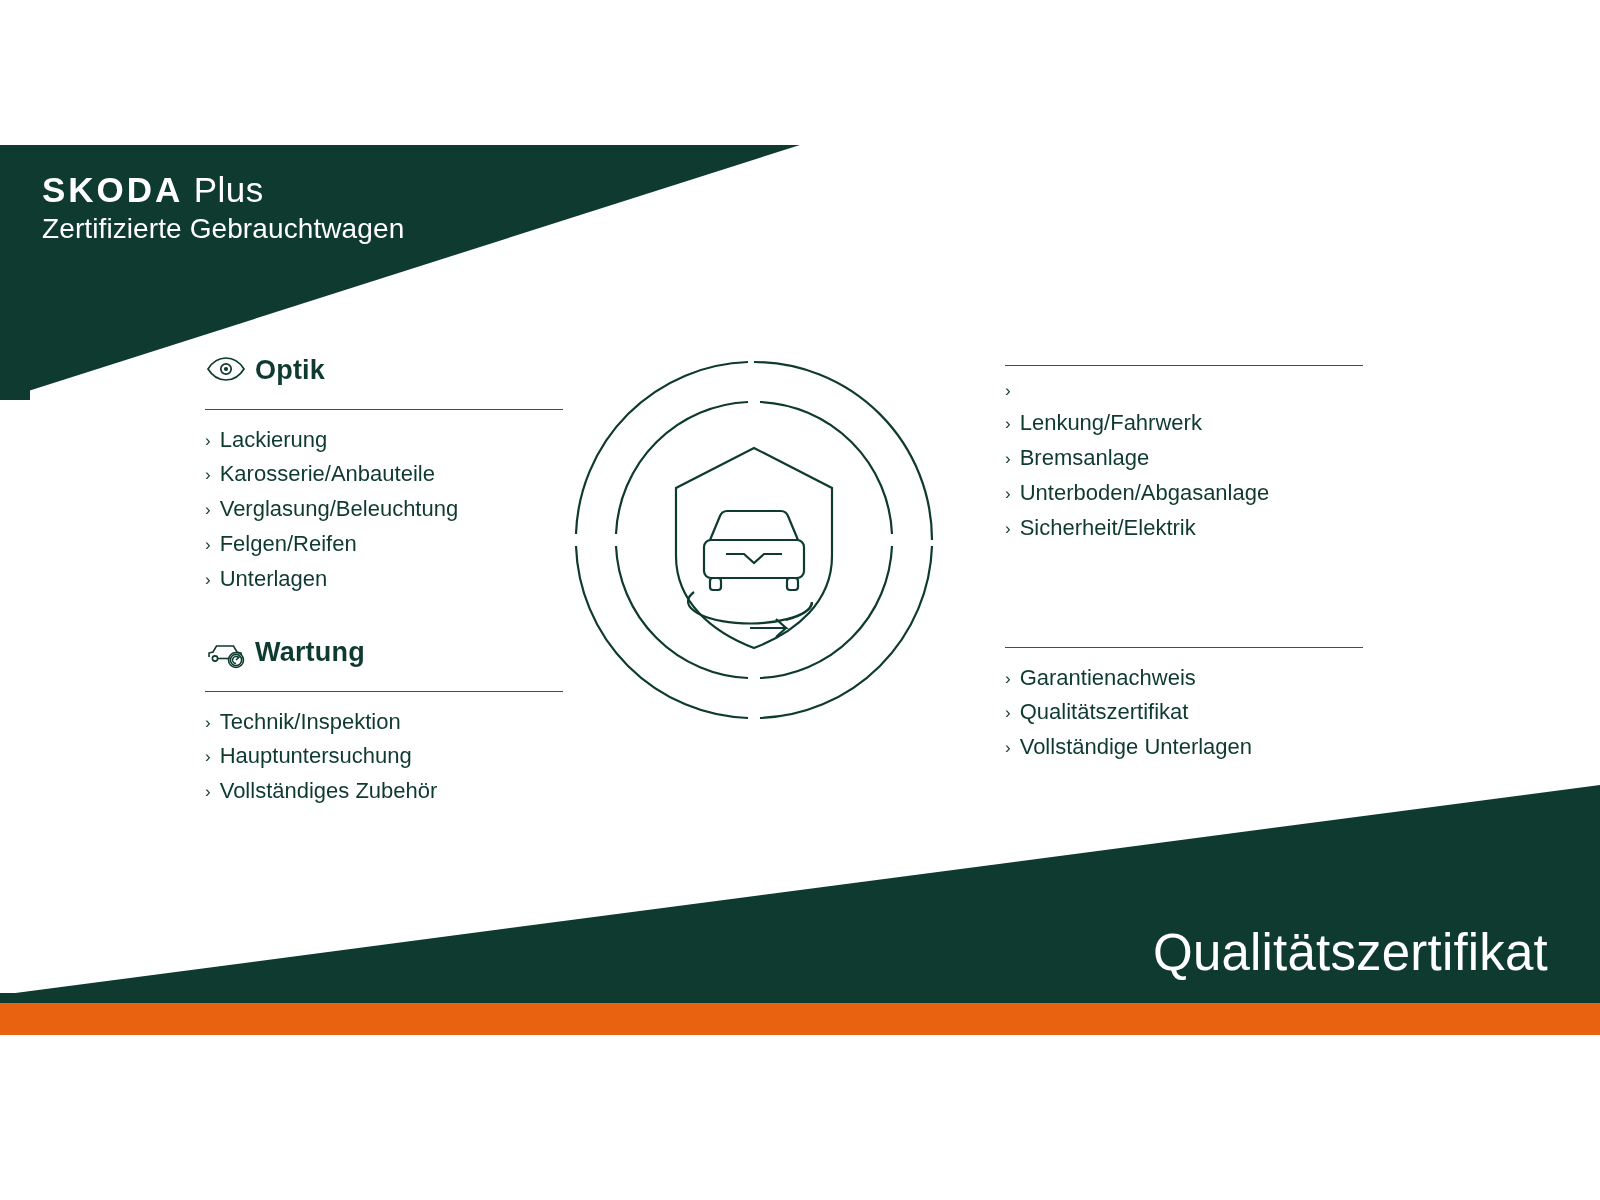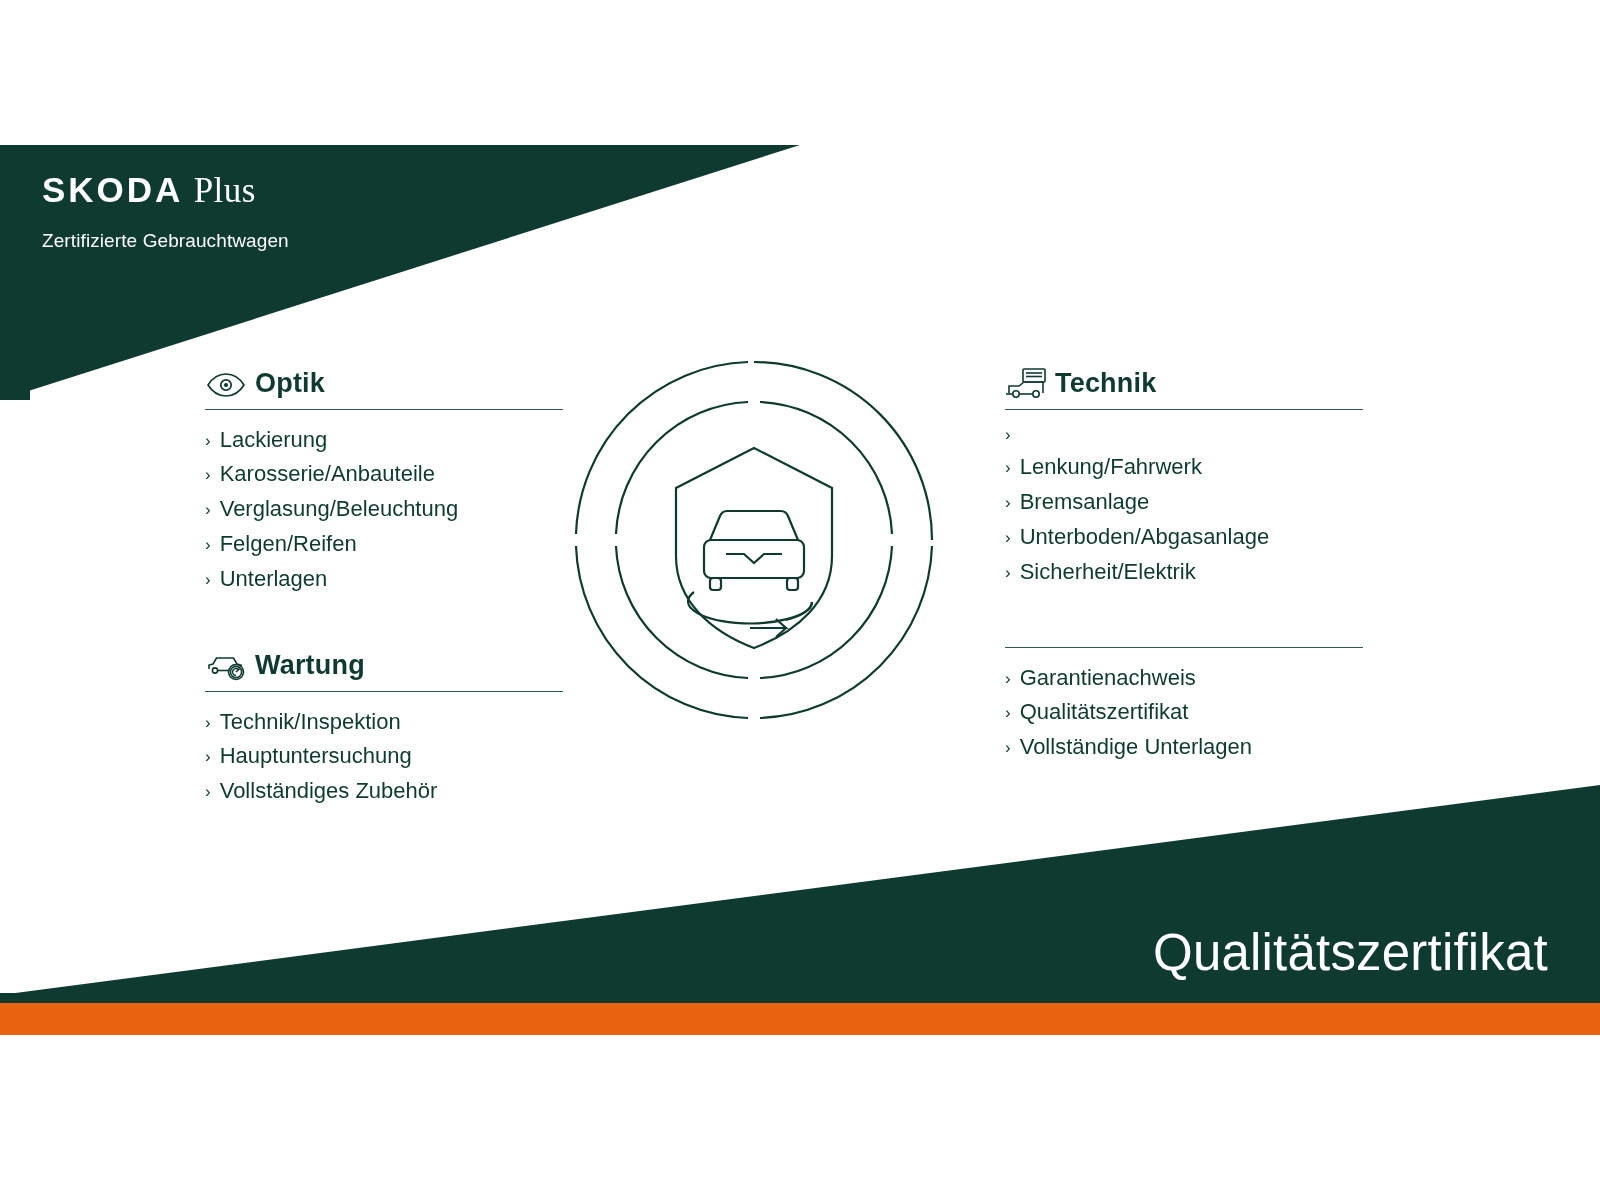--- a/index.html
+++ b/index.html
@@ -100,26 +100,25 @@
     line-height: 1.05;
     white-space: nowrap;
   }
   .brand-skoda {
     font-weight: 700;
     letter-spacing: 3px;
   }
   .brand-plus {
     font-weight: 400;
     letter-spacing: 0.5px;
-    font-family: Liberation Serif, serif;
   }
   .brand-line2 {
-    font-size: 19px;
+    font-size: 28px;
     font-weight: 400;
-    margin-top: 20px;
+    margin-top: 4px;
     letter-spacing: 0.1px;
     white-space: nowrap;
     text-align: right;
   }
 
   
   .cert-title {
     position: absolute;
     right: 52px;
     bottom: 218px;
@@ -137,21 +136,21 @@
     z-index: 5;
     width: 370px;
   }
   .col-left { left: 205px; }
   .col-right { left: 1005px; }
   .row-top { top: 355px; }
   .row-bottom { top: 637px; }
 
   .sec-head {
     display: flex;
-    align-items: flex-end;
+    align-items: flex-start;
     height: 44px;
   }
   .sec-icon {
     width: 46px;
     display: flex;
     align-items: center;
     justify-content: flex-start;
     color: #0e3a2f;
   }
   .sec-title {
@@ -252,35 +251,20 @@
           <span>Felgen/Reifen</span>
         </li>
       <li>
           <span class="chev">›</span>
           <span>Unterlagen</span>
         </li>
     </ul>
   </div>
 
   <div class="col col-right row-top">
-    <div class="sec-head">
-      <span class="sec-icon">
-        <svg width="44" height="32" viewBox="0 0 44 32" fill="none" stroke="#0e3a2f" stroke-width="1.6">
-          <rect x="18" y="2" width="22" height="13" rx="1"></rect>
-          <line x1="21" y1="6" x2="37" y2="6"></line>
-          <line x1="21" y1="9.5" x2="37" y2="9.5"></line>
-          <path d="M4 26V19h10l5-4h19v11"></path>
-          <circle cx="11" cy="27" r="3.2"></circle>
-          <circle cx="31" cy="27" r="3.2"></circle>
-          <line x1="14.5" y1="27" x2="27.5" y2="27"></line>
-          <line x1="1" y1="27" x2="7.5" y2="27"></line>
-        </svg>
-      </span>
-      <span class="sec-title">Technik</span>
-    </div>
     <div class="sec-rule"></div>
     <ul class="sec-list">
       <li>
           <span class="chev">›</span>
         </li>
       <li>
           <span class="chev">›</span>
           <span>Lenkung/Fahrwerk</span>
         </li>
       <li>

